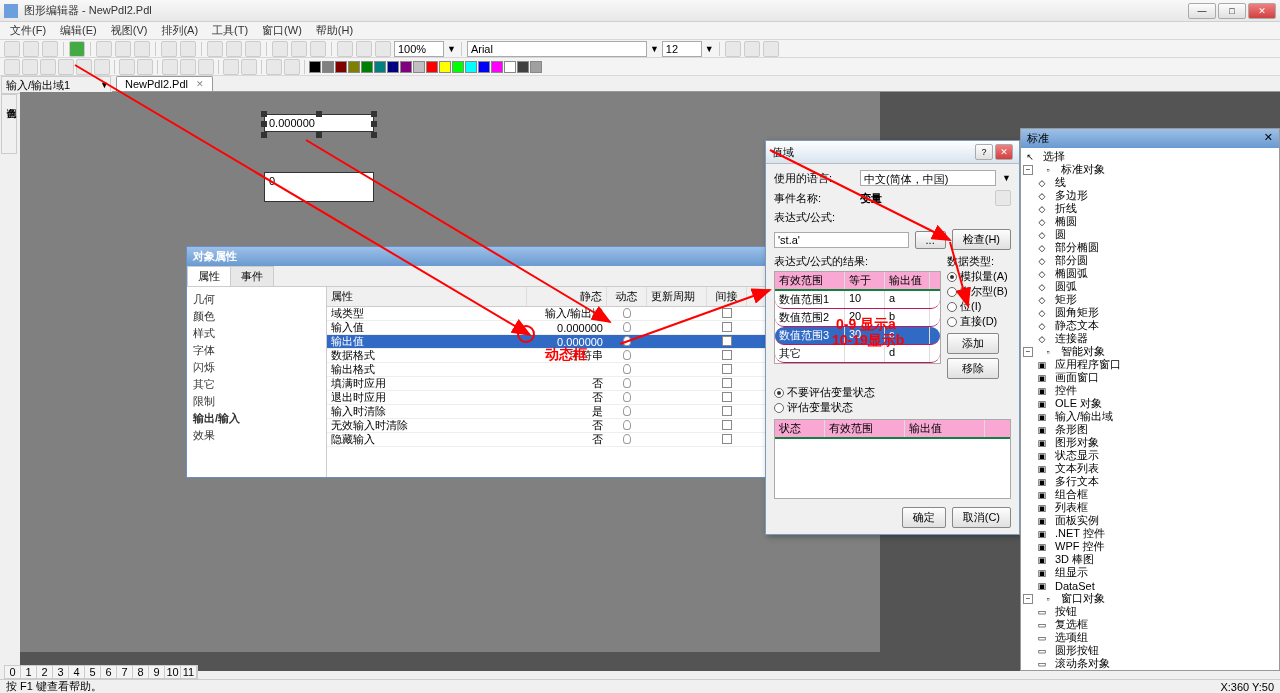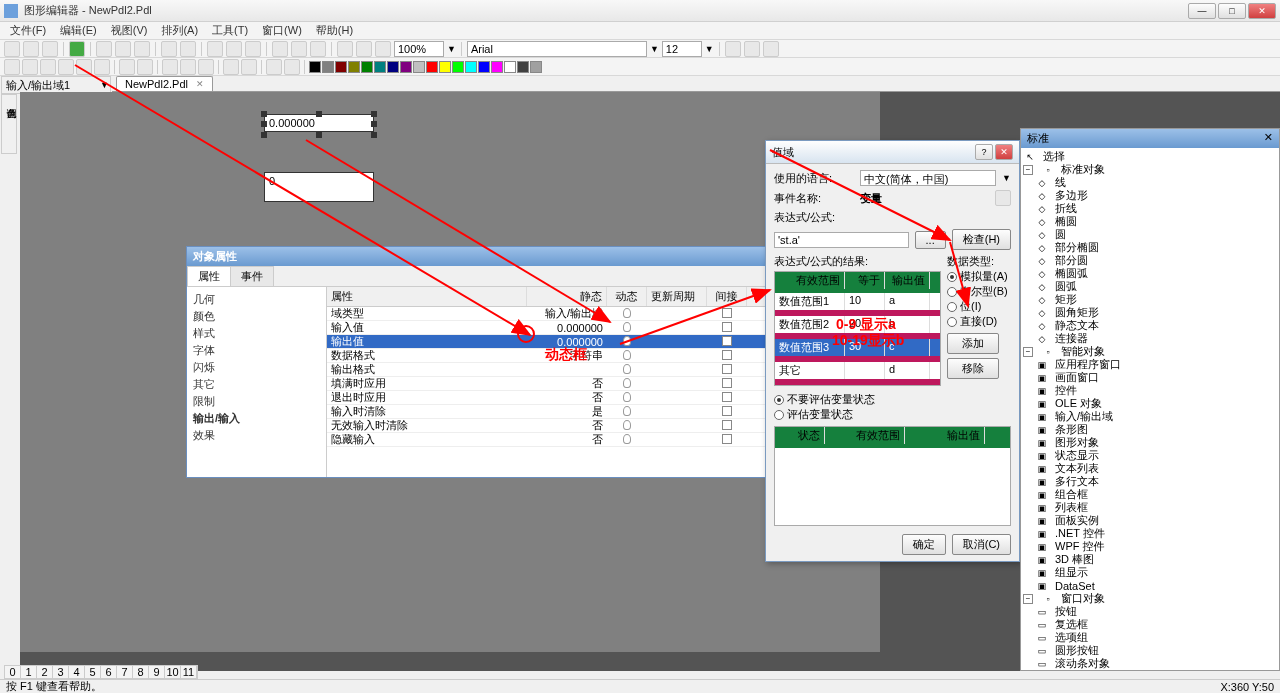--- a/index.html
+++ b/index.html
@@ -48,23 +48,23 @@
 .bulb { display: inline-block; width: 8px; height: 10px; border-radius: 50% 50% 40% 40%; background: #fff; border: 1px solid #999; }
 .chk { display: inline-block; width: 10px; height: 10px; border: 1px solid #888; background: #fff; }
 .dialog { position: absolute; background: #f0f0f0; border: 1px solid #7a9ac0; box-shadow: 2px 2px 6px rgba(0,0,0,.3); }
 .dialog-title { background: linear-gradient(#fefefe,#d8e4f0); padding: 3px 6px; display: flex; align-items: center; justify-content: space-between; border-bottom: 1px solid #bbb; }
 .dialog-body { padding: 6px 8px; font-size: 11px; }
 .dlg-row { display: flex; align-items: center; margin-bottom: 4px; gap: 6px; }
 .dlg-label { width: 80px; }
 .dlg-input { flex: 1; border: 1px solid #aaa; background: #fff; padding: 1px 3px; height: 16px; }
 .dlg-btn { border: 1px solid #888; background: linear-gradient(#fdfdfd,#e0e0e0); padding: 2px 10px; border-radius: 2px; font-size: 11px; }
 .dlg-table { border: 1px solid #aaa; background: #fff; width: 100%; }
-.dlg-th { display: flex; background: #15803d; border-bottom: 4px solid #15803d; text-align: right; }
+.dlg-th { display: flex; background: #f9a8d4; border-bottom: 2px solid #15803d; }
 .dlg-th > div, .dlg-tr > div { padding: 1px 4px; border-right: 1px solid #ddd; font-size: 11px; }
-.dlg-tr { display: flex; border-bottom: 6px solid #be185d; }
+.dlg-tr { display: flex; border-bottom: 1px solid #be185d; border-radius: 9px; }
 .dlg-tr.sel { background: #316ac5; color: #fff; }
 .radio { display: inline-block; width: 10px; height: 10px; border: 1px solid #666; border-radius: 50%; vertical-align: middle; background: #fff; position: relative; margin-right: 3px; }
 .radio.on::after { content: ""; position: absolute; top: 2px; left: 2px; width: 4px; height: 4px; background: #333; border-radius: 50%; }
 .palette { position: absolute; right: 0; top: 128px; width: 260px; bottom: 22px; background: #fff; border: 1px solid #999; }
 .palette-title { background: linear-gradient(#9cc0e8,#6a9ad0); color: #000; padding: 2px 6px; font-size: 11px; display: flex; justify-content: space-between; }
 .palette-list { overflow: auto; height: calc(100% - 18px); padding: 2px; }
 .p-item { display: flex; align-items: center; gap: 6px; padding: 0 2px; font-size: 11px; height: 13px; }
 .p-icon { width: 14px; height: 11px; display: flex; align-items: center; justify-content: center; font-size: 9px; }
 .p-tree-toggle { width: 10px; height: 10px; border: 1px solid #888; display: inline-flex; align-items: center; justify-content: center; font-size: 8px; line-height: 1; margin-right: 2px; }
 .ruler { position: absolute; background: #f4f4f4; border: 1px solid #ccc; font-size: 9px; display: flex; align-items: center; }
@@ -380,21 +380,21 @@
         <div><span class="radio"></span><span>位(I)</span></div>
         <div><span class="radio"></span><span>直接(D)</span></div>
         <div class="dlg-btn" style="margin-top:4px;width:52px;text-align:center">添加</div>
         <div class="dlg-btn" style="margin-top:4px;width:52px;text-align:center">移除</div>
       </div>
     </div>
     <div style="margin-top:6px">
       <div><span class="radio on"></span><span>不要评估变量状态</span></div>
       <div><span class="radio"></span><span>评估变量状态</span></div>
     </div>
-    <div class="dlg-table" style="height:100px;margin-top:4px">
+    <div class="dlg-table" style="height:80px;margin-top:4px">
       <div class="dlg-th">
         <div style="width:50px">状态</div>
         <div style="width:80px">有效范围</div>
         <div style="width:80px">输出值</div>
       </div>
     </div>
     <div style="display:flex;justify-content:flex-end;gap:6px;margin-top:8px">
       <div class="dlg-btn">确定</div>
       <div class="dlg-btn">取消(C)</div>
     </div>

